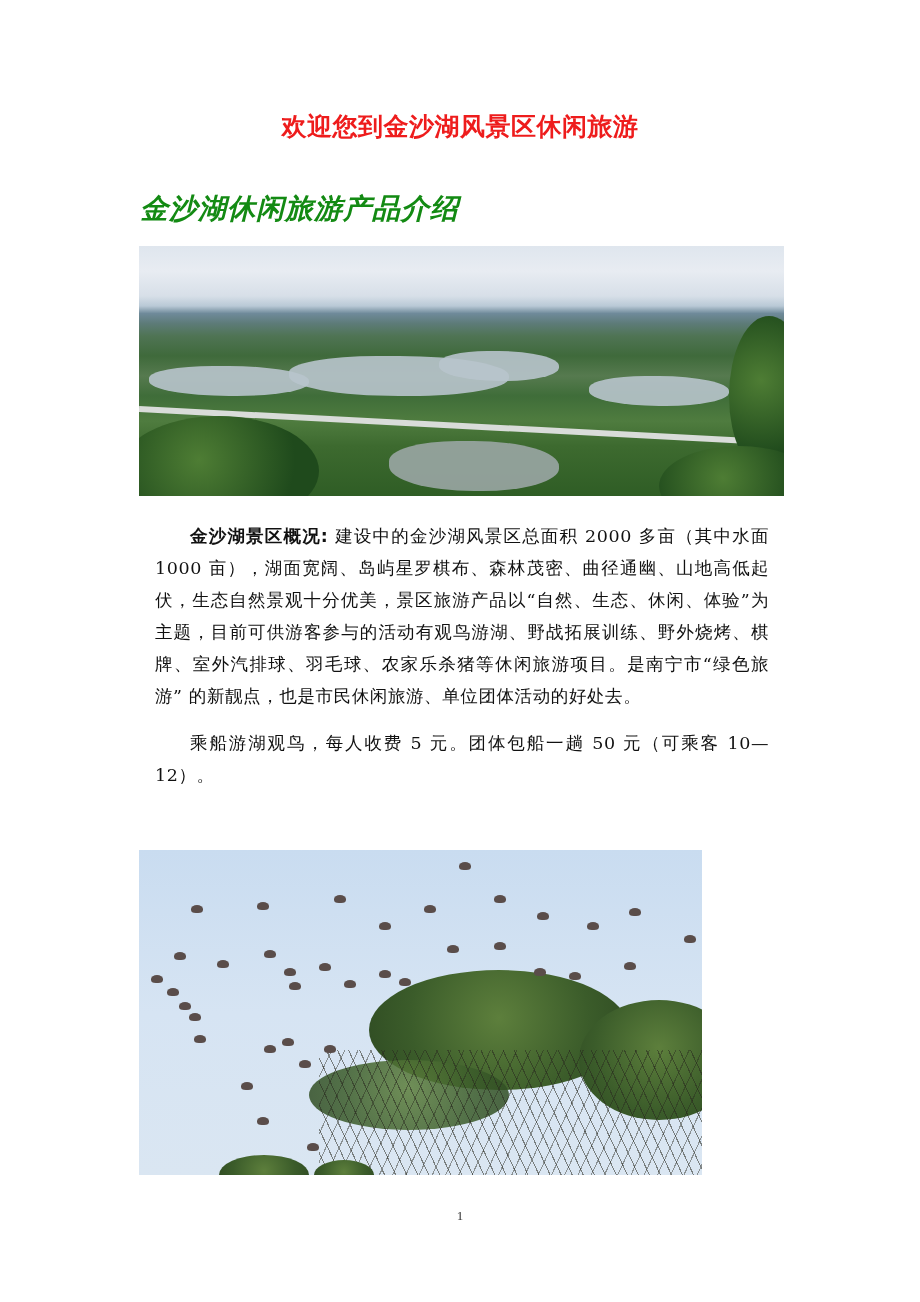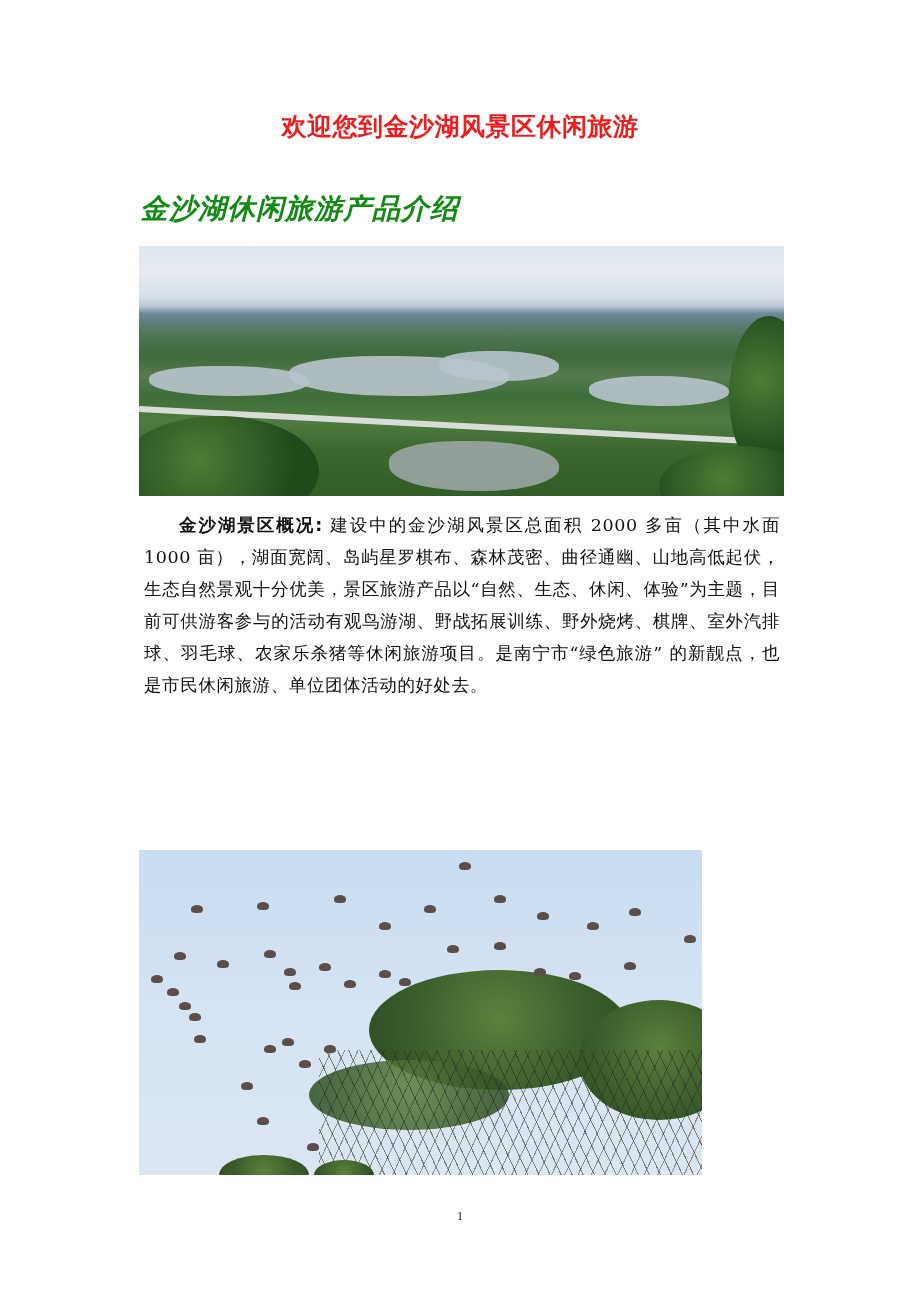--- a/index.html
+++ b/index.html
@@ -102,21 +102,21 @@
       width: 644px;
       font-family: "DejaVu Serif", "Liberation Serif", serif;
       font-size: 17.5px;
       line-height: 32px;
       color: #111;
       text-align: justify;
       text-justify: inter-character;
       letter-spacing: 0.6px;
     }
     .para {
-      margin: 4px;
+      margin: 15px;
       text-indent: 2em;
     }
     .para .lead {
       font-family: "DejaVu Sans", "Liberation Sans", sans-serif;
       font-weight: bold;
     }
     .page-number {
       position: absolute;
       left: 0; right: 0;
       top: 1208px;
@@ -142,20 +142,21 @@
     <div class="lake-water" style="left:450px; top:130px; width:140px; height:30px;"></div>
     <div class="lake-water" style="left:250px; top:195px; width:170px; height:50px; background:#9aa6a4;"></div>
     <div class="lake-road" style="top:160px; transform: rotate(3deg);"></div>
     <div class="lake-tree" style="left:-20px; top:170px; width:200px; height:110px;"></div>
     <div class="lake-tree" style="left:590px; top:70px; width:80px; height:160px;"></div>
     <div class="lake-tree" style="left:520px; top:200px; width:160px; height:80px;"></div>
   </div>
 
   <div class="body-text" style="top:505px;">
     <p class="para"><span class="lead">金沙湖景区概况:</span><span> 建设中的金沙湖风景区总面积 2000 多亩（其中水面 1000 亩），湖面宽阔、岛屿星罗棋布、森林茂密、曲径通幽、山地高低起伏，生态自然景观十分优美，景区旅游产品以“自然、生态、休闲、体验”为主题，目前可供游客参与的活动有观鸟游湖、野战拓展训练、野外烧烤、棋牌、室外汽排球、羽毛球、农家乐杀猪等休闲旅游项目。是南宁市“绿色旅游” 的新靓点，也是市民休闲旅游、单位团体活动的好处去。</span></p>
+    <p class="para"><span>乘船游湖观鸟，每人收费 5 元。团体包船一趟 50 元（可乘客 10—12）。</span></p>
   </div>
 
   <div class="photo photo-birds">
     <div class="tree-canopy" style="left:230px; top:120px; width:260px; height:120px;"></div>
     <div class="tree-canopy" style="left:440px; top:150px; width:160px; height:120px;"></div>
     <div class="tree-canopy" style="left:170px; top:210px; width:200px; height:70px; opacity:0.85;"></div>
     <div class="tree-branches" style="left:180px; top:200px; width:383px; height:125px;"></div>
     <div class="tree-canopy" style="left:80px; top:305px; width:90px; height:40px;"></div>
     <div class="tree-canopy" style="left:175px; top:310px; width:60px; height:30px;"></div>
 

